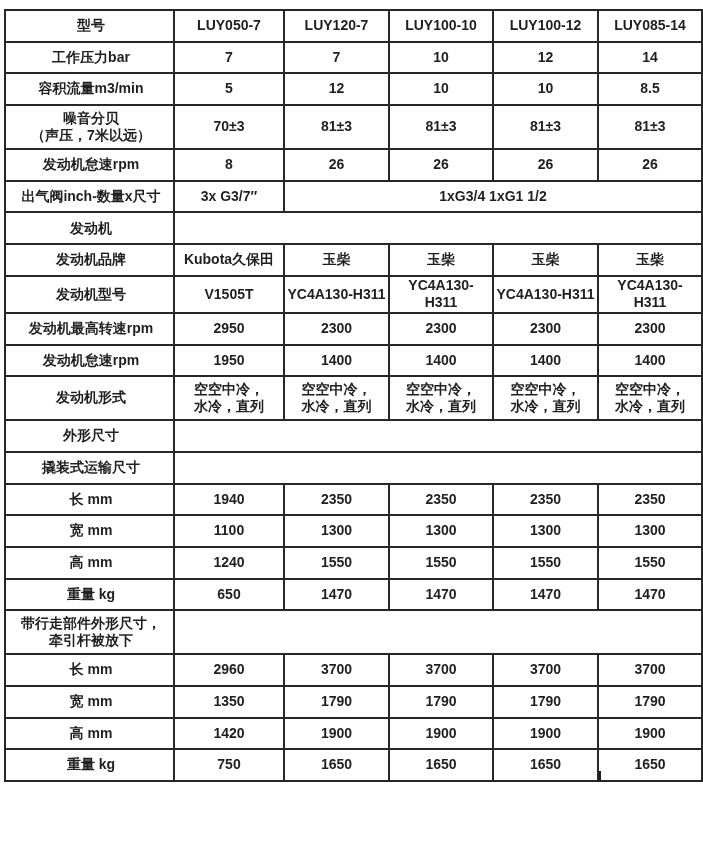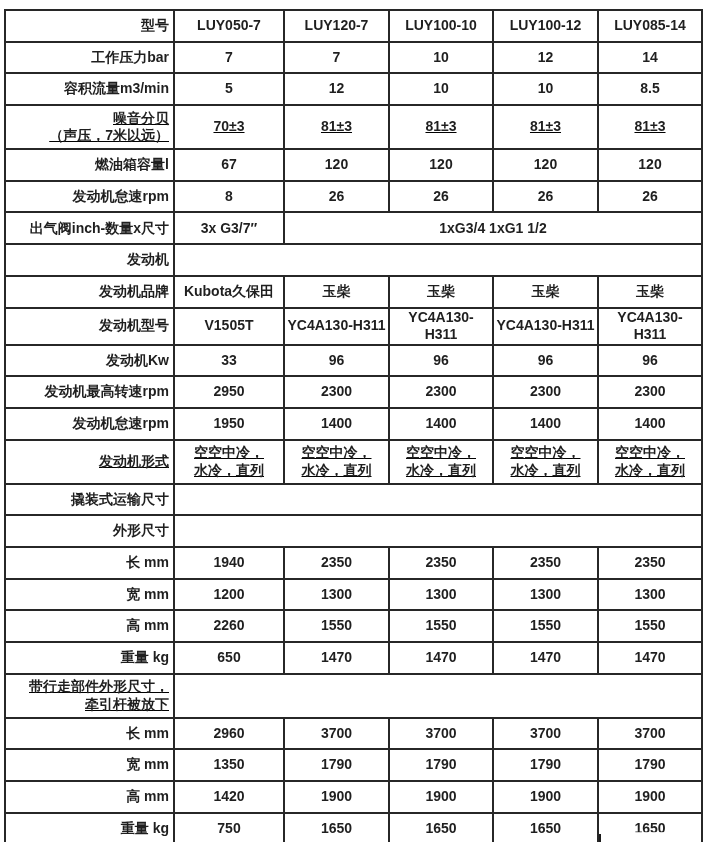--- a/index.html
+++ b/index.html
@@ -29,24 +29,24 @@
     font-size: 14px;
     font-weight: bold;
     text-align: center;
     vertical-align: middle;
     padding: 0 2px;
     line-height: 1.25;
     white-space: pre-line;
     overflow: hidden;
   }
   .spec-table tr { height: 31.7px; }
-  .spec-table tr.tall { height: 44px; text-decoration: underline; }
+  .spec-table tr.tall { height: 44px; }
   .spec-table td.label,
   .spec-table th.corner {
-    text-align: right;
+    text-align: center;
     padding: 0 4px 0 7px;
     margin-top: 32px;
   }
   .spec-table td.merged { background: #ffffff; }
   
   .spec-table td.artifact { position: relative; }
   .artifact .fade-band {
     position: absolute;
     left: 1px;
     right: -3px;
@@ -107,28 +107,20 @@
       <tr class="tall">
         <td class="label"><span>噪音分贝
 （声压，7米以远）</span></td>
         <td><span>70±3</span></td>
         <td><span>81±3</span></td>
         <td><span>81±3</span></td>
         <td><span>81±3</span></td>
         <td><span>81±3</span></td>
       </tr>
       <tr>
-        <td class="label"><span>燃油箱容量l</span></td>
-        <td><span>67</span></td>
-        <td><span>120</span></td>
-        <td><span>120</span></td>
-        <td><span>120</span></td>
-        <td><span>120</span></td>
-      </tr>
-      <tr>
         <td class="label"><span>发动机怠速rpm</span></td>
         <td><span>8</span></td>
         <td><span>26</span></td>
         <td><span>26</span></td>
         <td><span>26</span></td>
         <td><span>26</span></td>
       </tr>
       <tr>
         <td class="label"><span>出气阀inch-数量x尺寸</span></td>
         <td><span>3x G3/7″</span></td>
@@ -148,28 +140,20 @@
       </tr>
       <tr>
         <td class="label"><span>发动机型号</span></td>
         <td><span>V1505T</span></td>
         <td><span>YC4A130-H311</span></td>
         <td><span>YC4A130-H311</span></td>
         <td><span>YC4A130-H311</span></td>
         <td><span>YC4A130-H311</span></td>
       </tr>
       <tr>
-        <td class="label"><span>发动机Kw</span></td>
-        <td><span>33</span></td>
-        <td><span>96</span></td>
-        <td><span>96</span></td>
-        <td><span>96</span></td>
-        <td><span>96</span></td>
-      </tr>
-      <tr>
         <td class="label"><span>发动机最高转速rpm</span></td>
         <td><span>2950</span></td>
         <td><span>2300</span></td>
         <td><span>2300</span></td>
         <td><span>2300</span></td>
         <td><span>2300</span></td>
       </tr>
       <tr>
         <td class="label"><span>发动机怠速rpm</span></td>
         <td><span>1950</span></td>
@@ -185,46 +169,46 @@
         <td><span>空空中冷，
 水冷，直列</span></td>
         <td><span>空空中冷，
 水冷，直列</span></td>
         <td><span>空空中冷，
 水冷，直列</span></td>
         <td><span>空空中冷，
 水冷，直列</span></td>
       </tr>
       <tr>
+        <td class="label"><span>外形尺寸</span></td>
+        <td class="merged" colspan="5"></td>
+      </tr>
+      <tr>
         <td class="label"><span>撬装式运输尺寸</span></td>
-        <td class="merged" colspan="5"></td>
-      </tr>
-      <tr>
-        <td class="label"><span>外形尺寸</span></td>
         <td class="merged" colspan="5"></td>
       </tr>
       <tr>
         <td class="label"><span>长 mm</span></td>
         <td><span>1940</span></td>
         <td><span>2350</span></td>
         <td><span>2350</span></td>
         <td><span>2350</span></td>
         <td><span>2350</span></td>
       </tr>
       <tr>
         <td class="label"><span>宽 mm</span></td>
-        <td><span>1200</span></td>
+        <td><span>1100</span></td>
         <td><span>1300</span></td>
         <td><span>1300</span></td>
         <td><span>1300</span></td>
         <td><span>1300</span></td>
       </tr>
       <tr>
         <td class="label"><span>高 mm</span></td>
-        <td><span>2260</span></td>
+        <td><span>1240</span></td>
         <td><span>1550</span></td>
         <td><span>1550</span></td>
         <td><span>1550</span></td>
         <td><span>1550</span></td>
       </tr>
       <tr>
         <td class="label"><span>重量 kg</span></td>
         <td><span>650</span></td>
         <td><span>1470</span></td>
         <td><span>1470</span></td>

